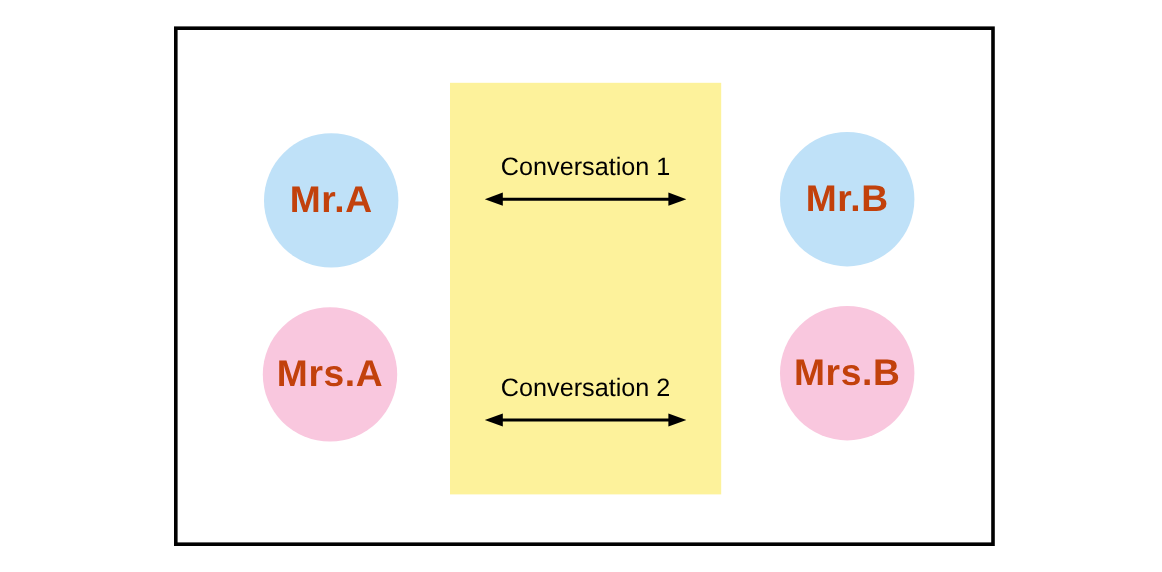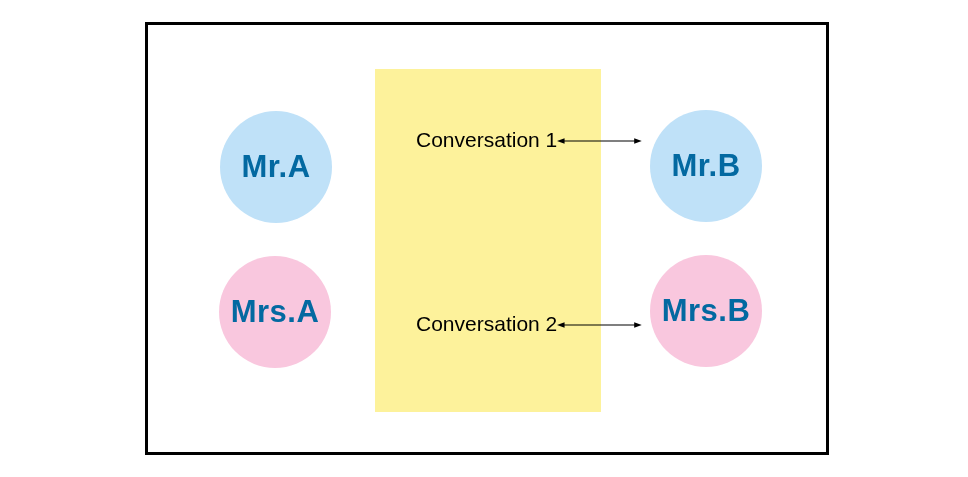--- a/index.html
+++ b/index.html
@@ -34,22 +34,22 @@
     top: 44px;
     width: 226px;
     height: 343px;
     background: #fdf29b;
   }
   .conv {
     position: absolute;
     left: 0;
     width: 100%;
     display: flex;
-    flex-direction: row;
-    padding-left: 41px;
+    flex-direction: column;
+    align-items: center;
   }
   .conv-1 { top: 58px; }
   .conv-2 { top: 214px; margin-top: 28px; }
   .conv-label {
     font-size: 21px;
     color: #000000;
     line-height: 1.2;
     white-space: nowrap;
   }
   .arrow-svg {
@@ -61,21 +61,21 @@
     width: 112px;
     height: 112px;
     border-radius: 50%;
     display: flex;
     align-items: center;
     justify-content: center;
   }
   .circle span {
     font-size: 31px;
     font-weight: bold;
-    color: #0369a1;
+    color: #c2410c;
     letter-spacing: 0.5px;
   }
   .pos-mr-a  { left: 72px;  top: 86px;  }
   .pos-mrs-a { left: 71px;  top: 231px; }
   .pos-mr-b  { left: 502px; top: 85px; text-align: center;  }
   .pos-mrs-b { left: 502px; top: 230px; }
 </style>
 </head>
 <body>
 

